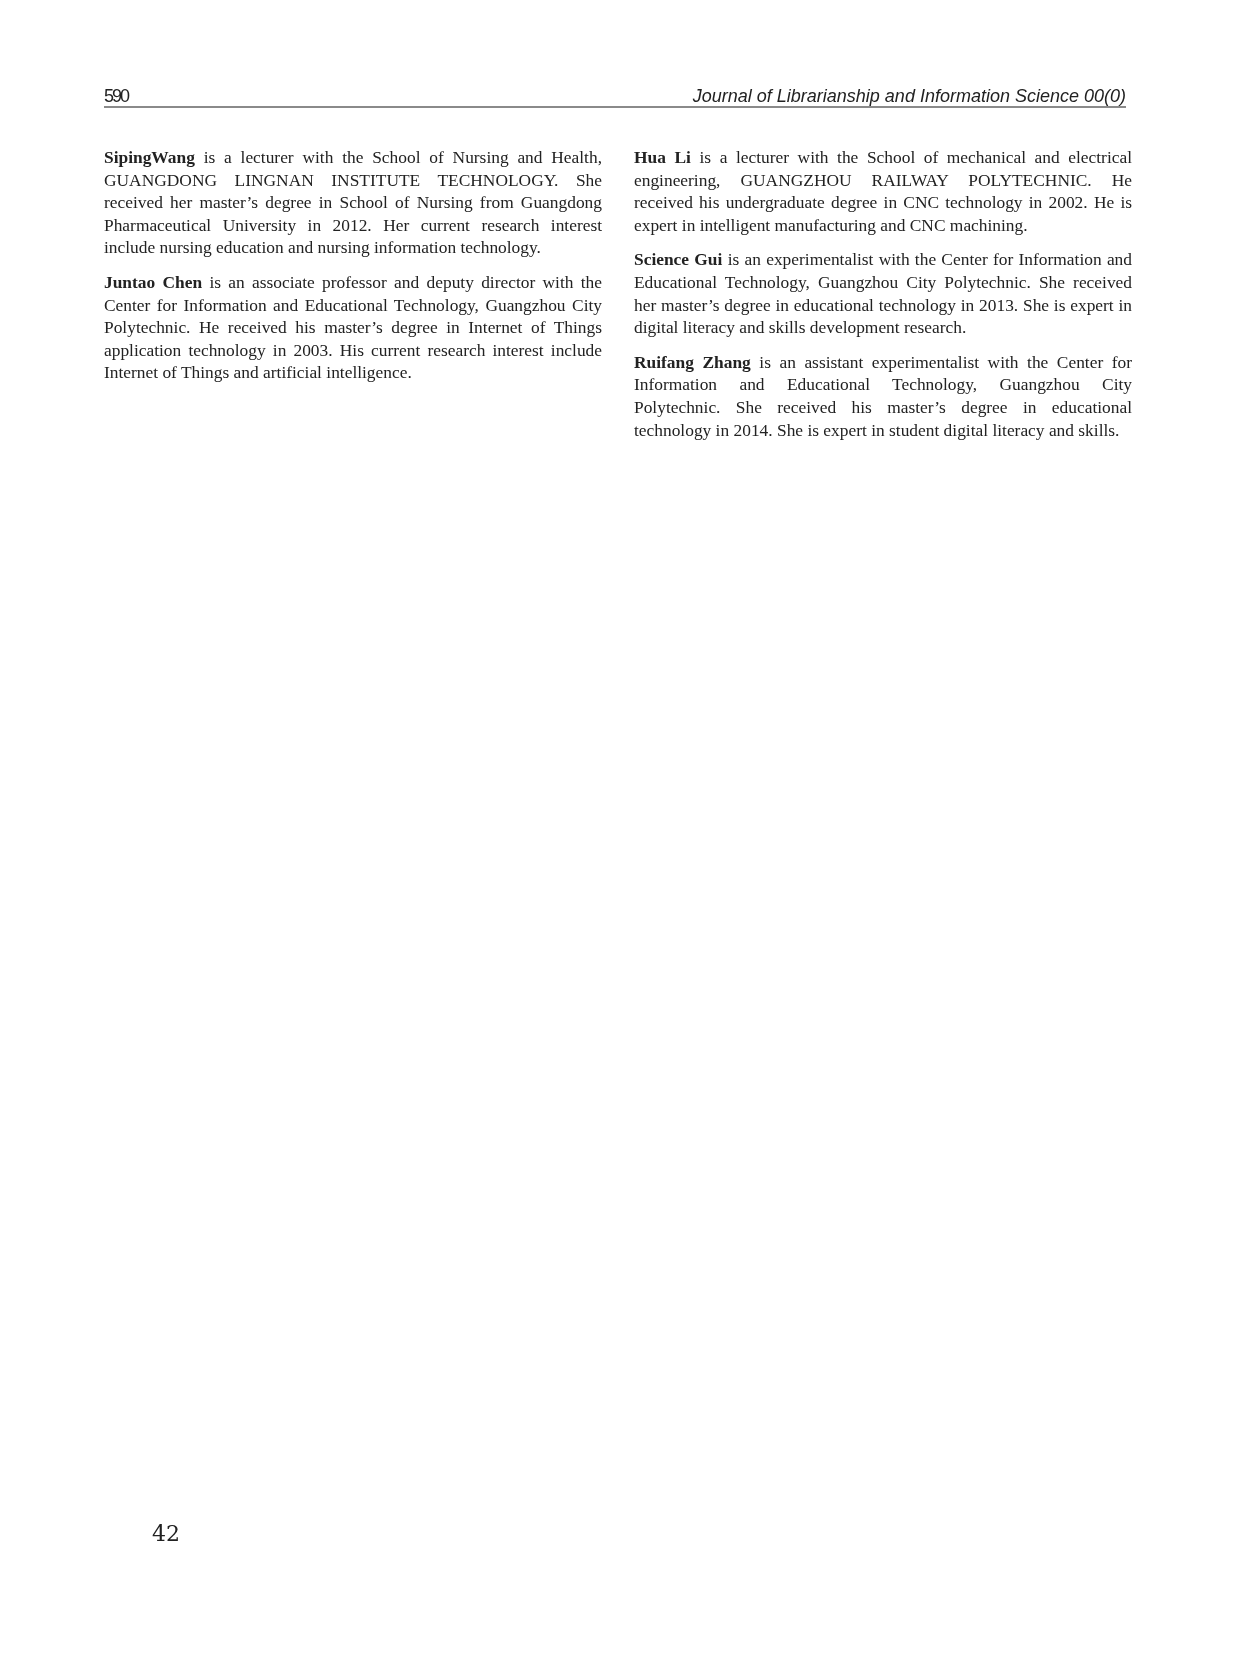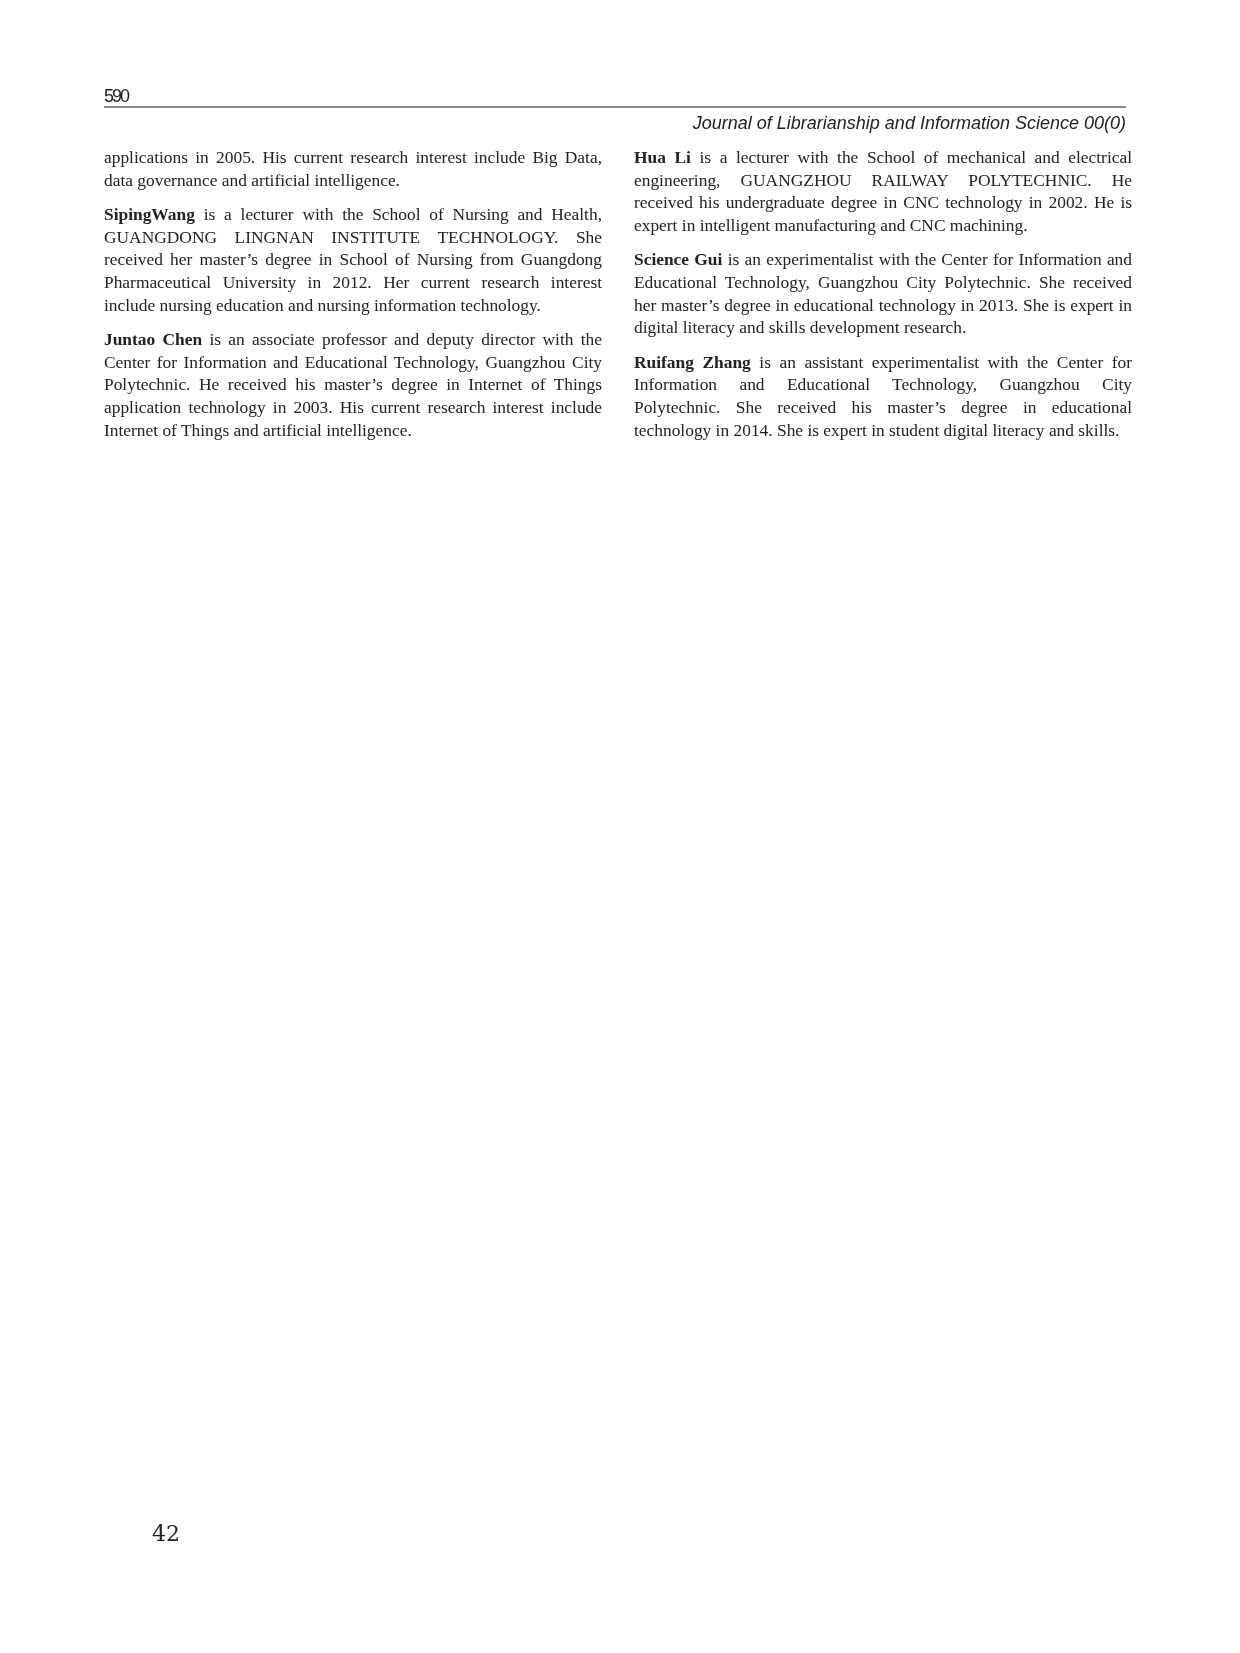--- a/index.html
+++ b/index.html
@@ -8,21 +8,21 @@
     position: absolute; left: 104px; top: 84px; width: 1022px; height: 22px;
     border-bottom: 2px solid #8a8a8a;
   }
   .header-page {
     position: absolute; left: 0; top: 2px;
     font-family: "Liberation Sans", sans-serif; font-size: 18px; color: #222;
     letter-spacing: -2px;
   }
   .header-journal {
     position: absolute; right: 0; top: 2px;
-    font-family: "Liberation Sans", sans-serif; font-style: italic; font-size: 18px; color: #222; margin-top: 27px;
+    font-family: "Liberation Sans", sans-serif; font-style: italic; font-size: 18px; color: #222;
   }
   .col {
     position: absolute; top: 146px; width: 498px;
     font-family: "Liberation Serif", serif; font-size: 17.4px; line-height: 22.6px;
     text-align: justify; hyphens: manual;
   }
   .col.left { left: 104px; }
   .col.right { left: 634px; font-family: Liberation Serif, serif; }
   .col p { margin: 0 0 12px 0; }
   .col p b { font-weight: bold; }
@@ -34,23 +34,20 @@
 </head>
 <body>
 
 <div class="header">
   <span class="header-page">590</span>
   <span class="header-journal">Journal of Librarianship and Information Science 00(0)</span>
 </div>
 
 <div class="col left">
   <p>
-    <b></b><span>applications in 2005. His current research interest include Big Data, data governance and artificial intelligence.</span>
-  </p>
-  <p>
     <b>SipingWang</b><span> is a lecturer with the School of Nursing and Health, GUANGDONG LINGNAN INSTITUTE TECHNOLOGY. She received her master’s degree in School of Nursing from Guangdong Pharmaceutical University in 2012. Her current research interest include nursing education and nursing informa­tion technology.</span>
   </p>
   <p>
     <b>Juntao Chen</b><span> is an associate professor and deputy director with the Center for Information and Educational Technology, Guangzhou City Polytechnic. He received his master’s degree in Internet of Things application technology in 2003. His current research inter­est include Internet of Things and artificial intelligence.</span>
   </p>
 </div>
 
 <div class="col right">
   <p>
     <b>Hua Li</b><span> is a lecturer with the School of mechanical and electrical engineering, GUANGZHOU RAILWAY POLYTECHNIC. He received his undergraduate degree in CNC technology in 2002. He is expert in intelligent manufacturing and CNC machining.</span>

